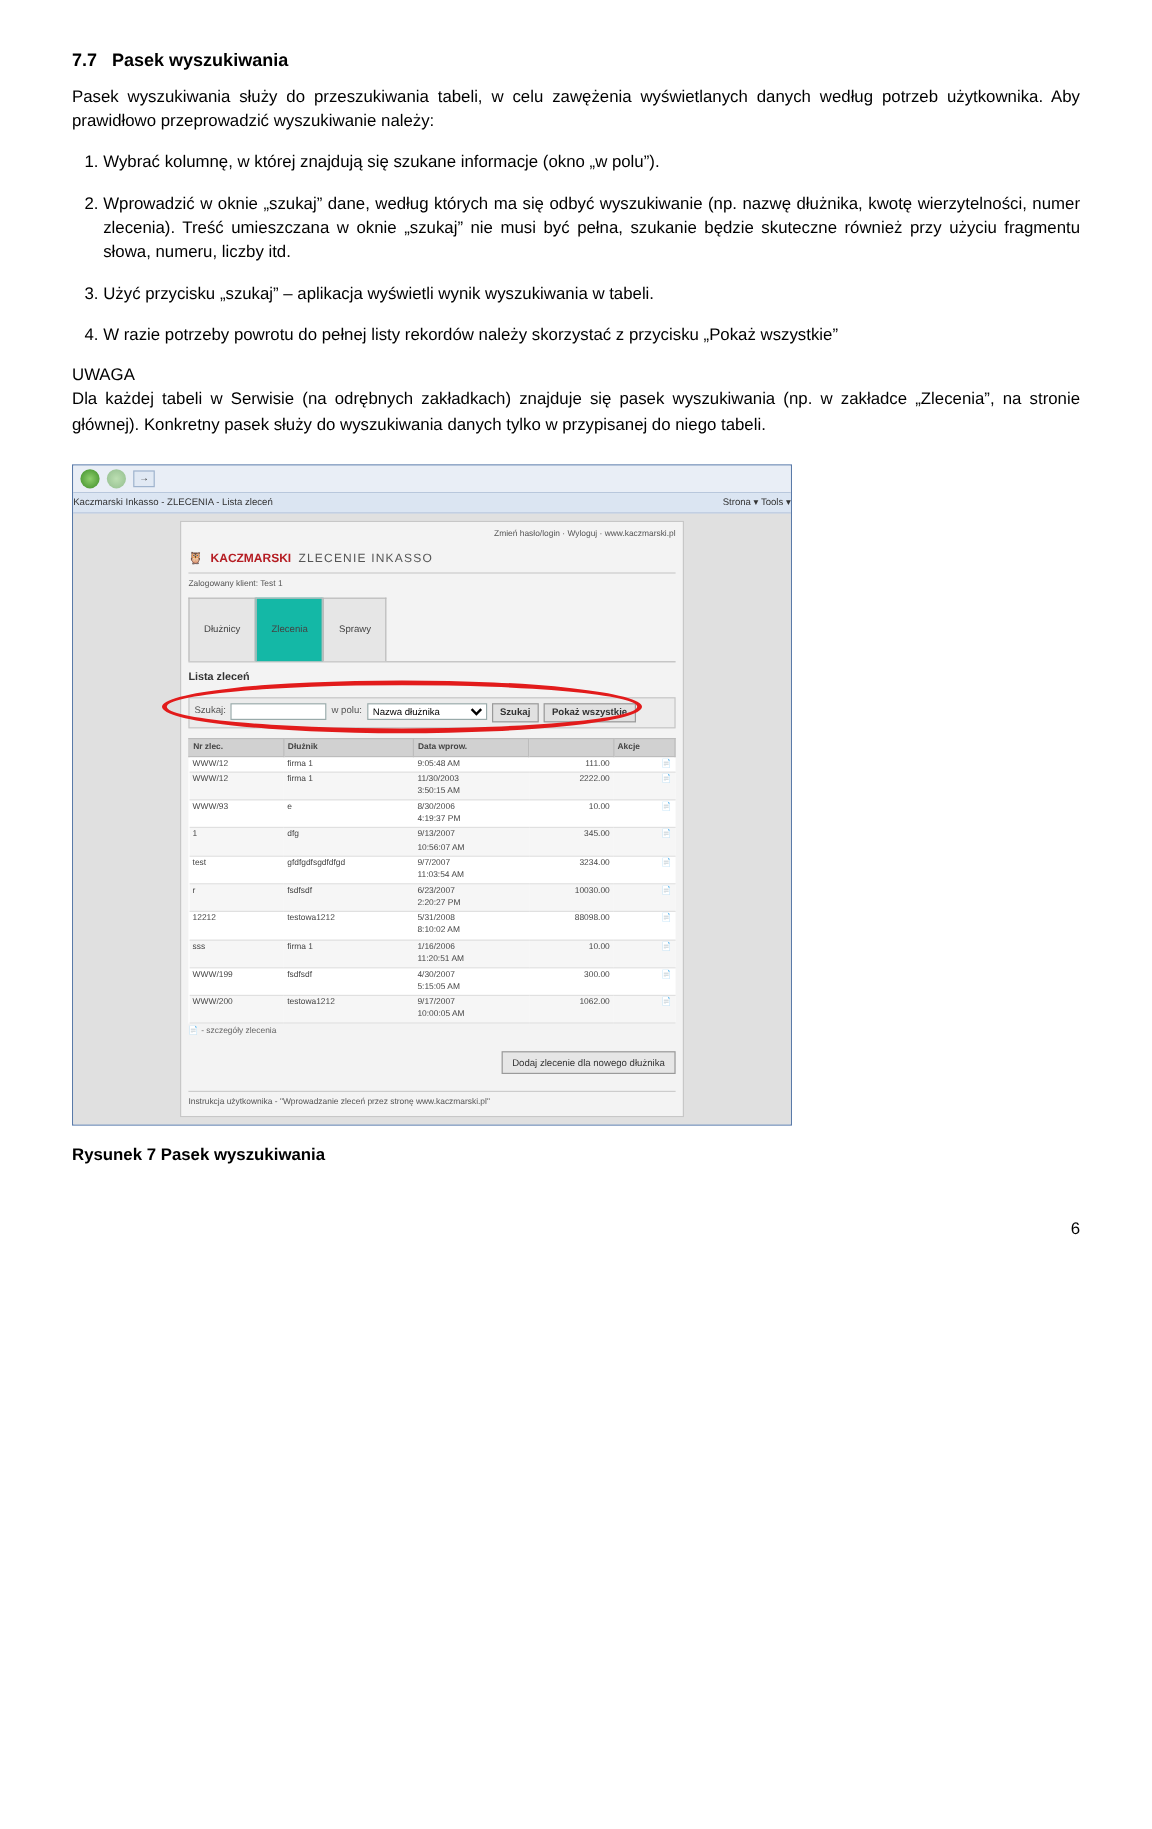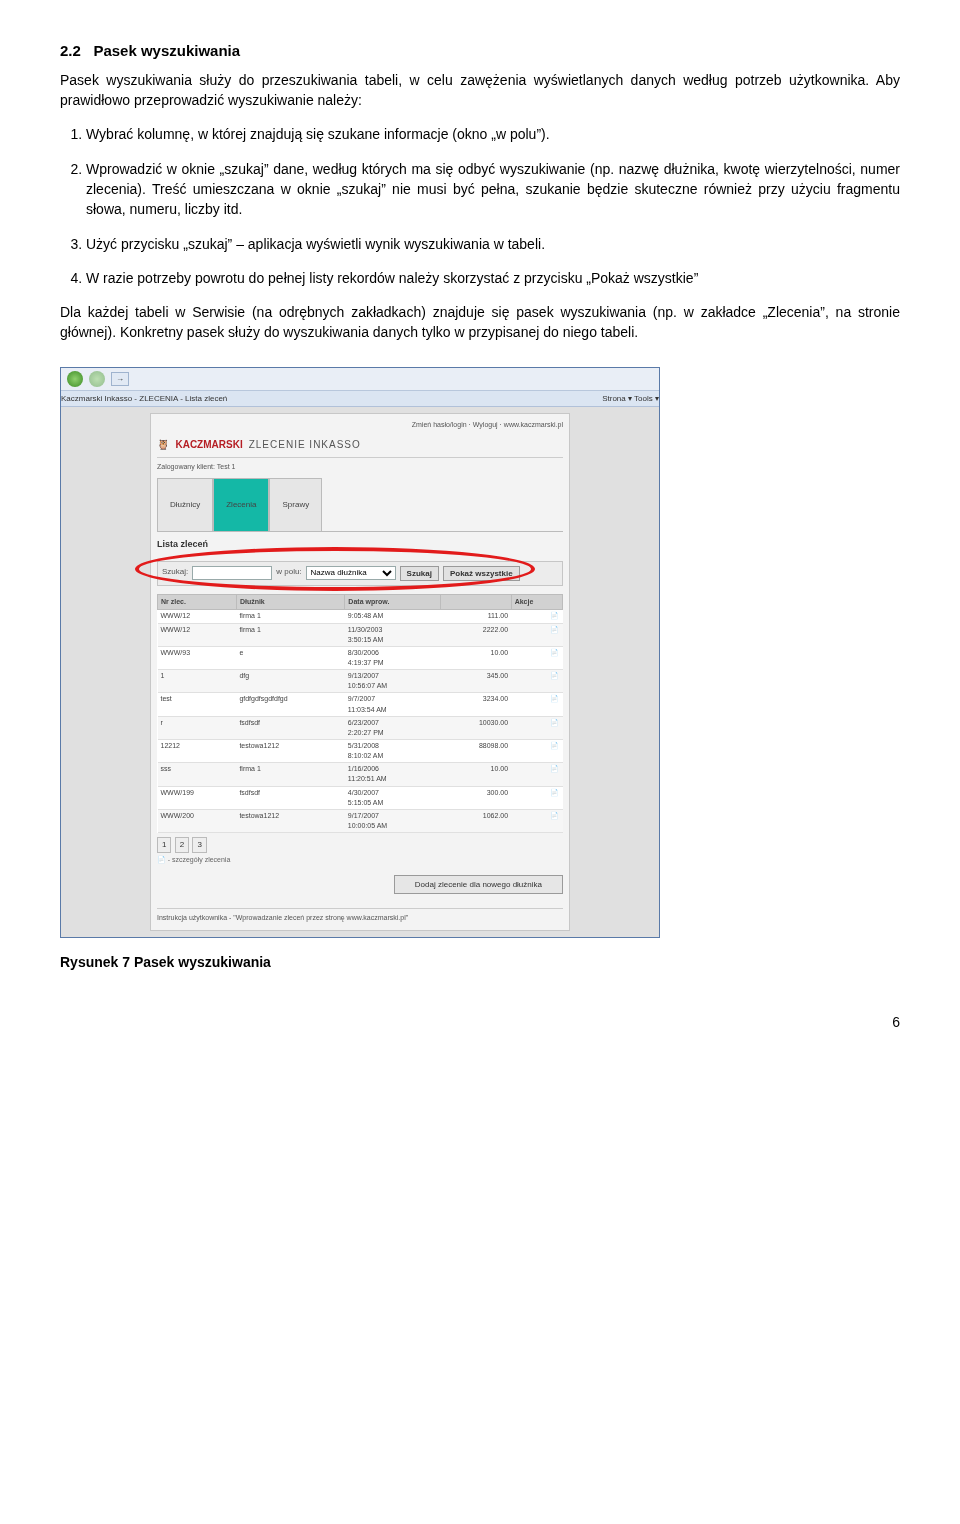--- a/index.html
+++ b/index.html
@@ -131,21 +131,21 @@
     gap: 4px;
     font-size: 8px;
   }
   .searchrow input[type=text] {
     height: 14px; border: 1px solid #9aa; background: #fff;
   }
   .szukaj-input { width: 80px; }
   .searchrow .lbl { color: #555; }
   .searchrow select {
     height: 14px; border: 1px solid #9aa; background: #fff; font-size: 8px;
-    width: 90px;
+    width: 100px;
   }
   .searchrow .btn {
     padding: 1px 6px;
     background: #e1e1e1;
     border: 1px solid #9a9a9a;
     font-size: 8px;
     font-weight: bold;
   }
   .red-ellipse {
     position: absolute;
@@ -176,54 +176,55 @@
     vertical-align: top;
   }
   table.data tr:nth-child(even) td { background: #f6f6f6; }
   .akcje-cell { text-align: right; color: #4477aa; }
   .pager { margin-top: 4px; font-size: 8px; }
   .pager span { display: inline-block; padding: 1px 4px; border: 1px solid #bbb; margin-right: 1px; background: #eee; }
   .pager-note { font-size: 7px; color: #666; margin-top: 2px; }
   .bigbtn-row { text-align: right; margin-top: 10px; }
   .bigbtn {
     display: inline-block;
-    padding: 3px 20px;
+    padding: 3px 8px;
     border: 1px solid #9a9a9a;
     background: #e6e6e6;
     font-size: 8px;
   }
   .instr {
     margin-top: 14px;
     font-size: 7px;
     color: #555;
     border-top: 1px solid #ccc;
     padding-top: 4px;
   }
 
   .caption { font-weight: bold; margin-top: 6px; font-size: 14px; }
   .pagenum { text-align: right; margin-top: 40px; font-size: 14px; }
 </style>
 </head>
 <body>
 
 <div class="sec-heading">
-  <span>2.2</span>&nbsp;&nbsp;
+  <span>7.7</span>&nbsp;&nbsp;
   <span>Pasek wyszukiwania</span>
 </div>
 
 <p class="intro">Pasek wyszukiwania służy do przeszukiwania tabeli, w celu zawężenia wyświetlanych danych według potrzeb użytkownika. Aby prawidłowo przeprowadzić wyszukiwanie należy:</p>
 
 <ol class="main-list">
   <li>Wybrać kolumnę, w której znajdują się szukane informacje (okno „w polu”).</li>
   <li>Wprowadzić w oknie „szukaj” dane, według których ma się odbyć wyszukiwanie (np. nazwę dłużnika, kwotę wierzytelności, numer zlecenia). Treść umieszczana w oknie „szukaj” nie musi być pełna, szukanie będzie skuteczne również przy użyciu fragmentu słowa, numeru, liczby itd.</li>
   <li>Użyć przycisku „szukaj” – aplikacja wyświetli wynik wyszukiwania w tabeli.</li>
   <li>W razie potrzeby powrotu do pełnej listy rekordów należy skorzystać z przycisku „Pokaż wszystkie”</li>
 </ol>
 
 <div class="uwaga">
+  <span class="uwaga-label">UWAGA</span>
   <span>Dla każdej tabeli w Serwisie (na odrębnych zakładkach) znajduje się pasek wyszukiwania (np. w zakładce „Zlecenia”, na stronie głównej). Konkretny pasek służy do wyszukiwania danych tylko w przypisanej do niego tabeli.</span>
 </div>
 
 <div class="screenshot">
 
 
   <div class="toolbar">
     <span class="navbtn"></span>
     <span class="navbtn" style="opacity:.5"></span>
     <span class="gbtn">→</span>
@@ -346,25 +347,20 @@
             <tr>
               <td>WWW/200</td>
               <td>testowa1212</td>
               <td>9/17/2007<br>10:00:05 AM</td>
               <td style="text-align:right">1062.00</td>
               <td class="akcje-cell">📄</td>
             </tr>
           </tbody>
       </table>
 
-      <div class="pager">
-        <span>1</span>
-        <span>2</span>
-        <span>3</span>
-      </div>
       <div class="pager-note">
         <span>📄</span>
         <span> - szczegóły zlecenia</span>
       </div>
 
       <div class="bigbtn-row">
         <span class="bigbtn">Dodaj zlecenie dla nowego dłużnika</span>
       </div>
 
       <div class="instr">Instrukcja użytkownika - "Wprowadzanie zleceń przez stronę www.kaczmarski.pl"</div>

